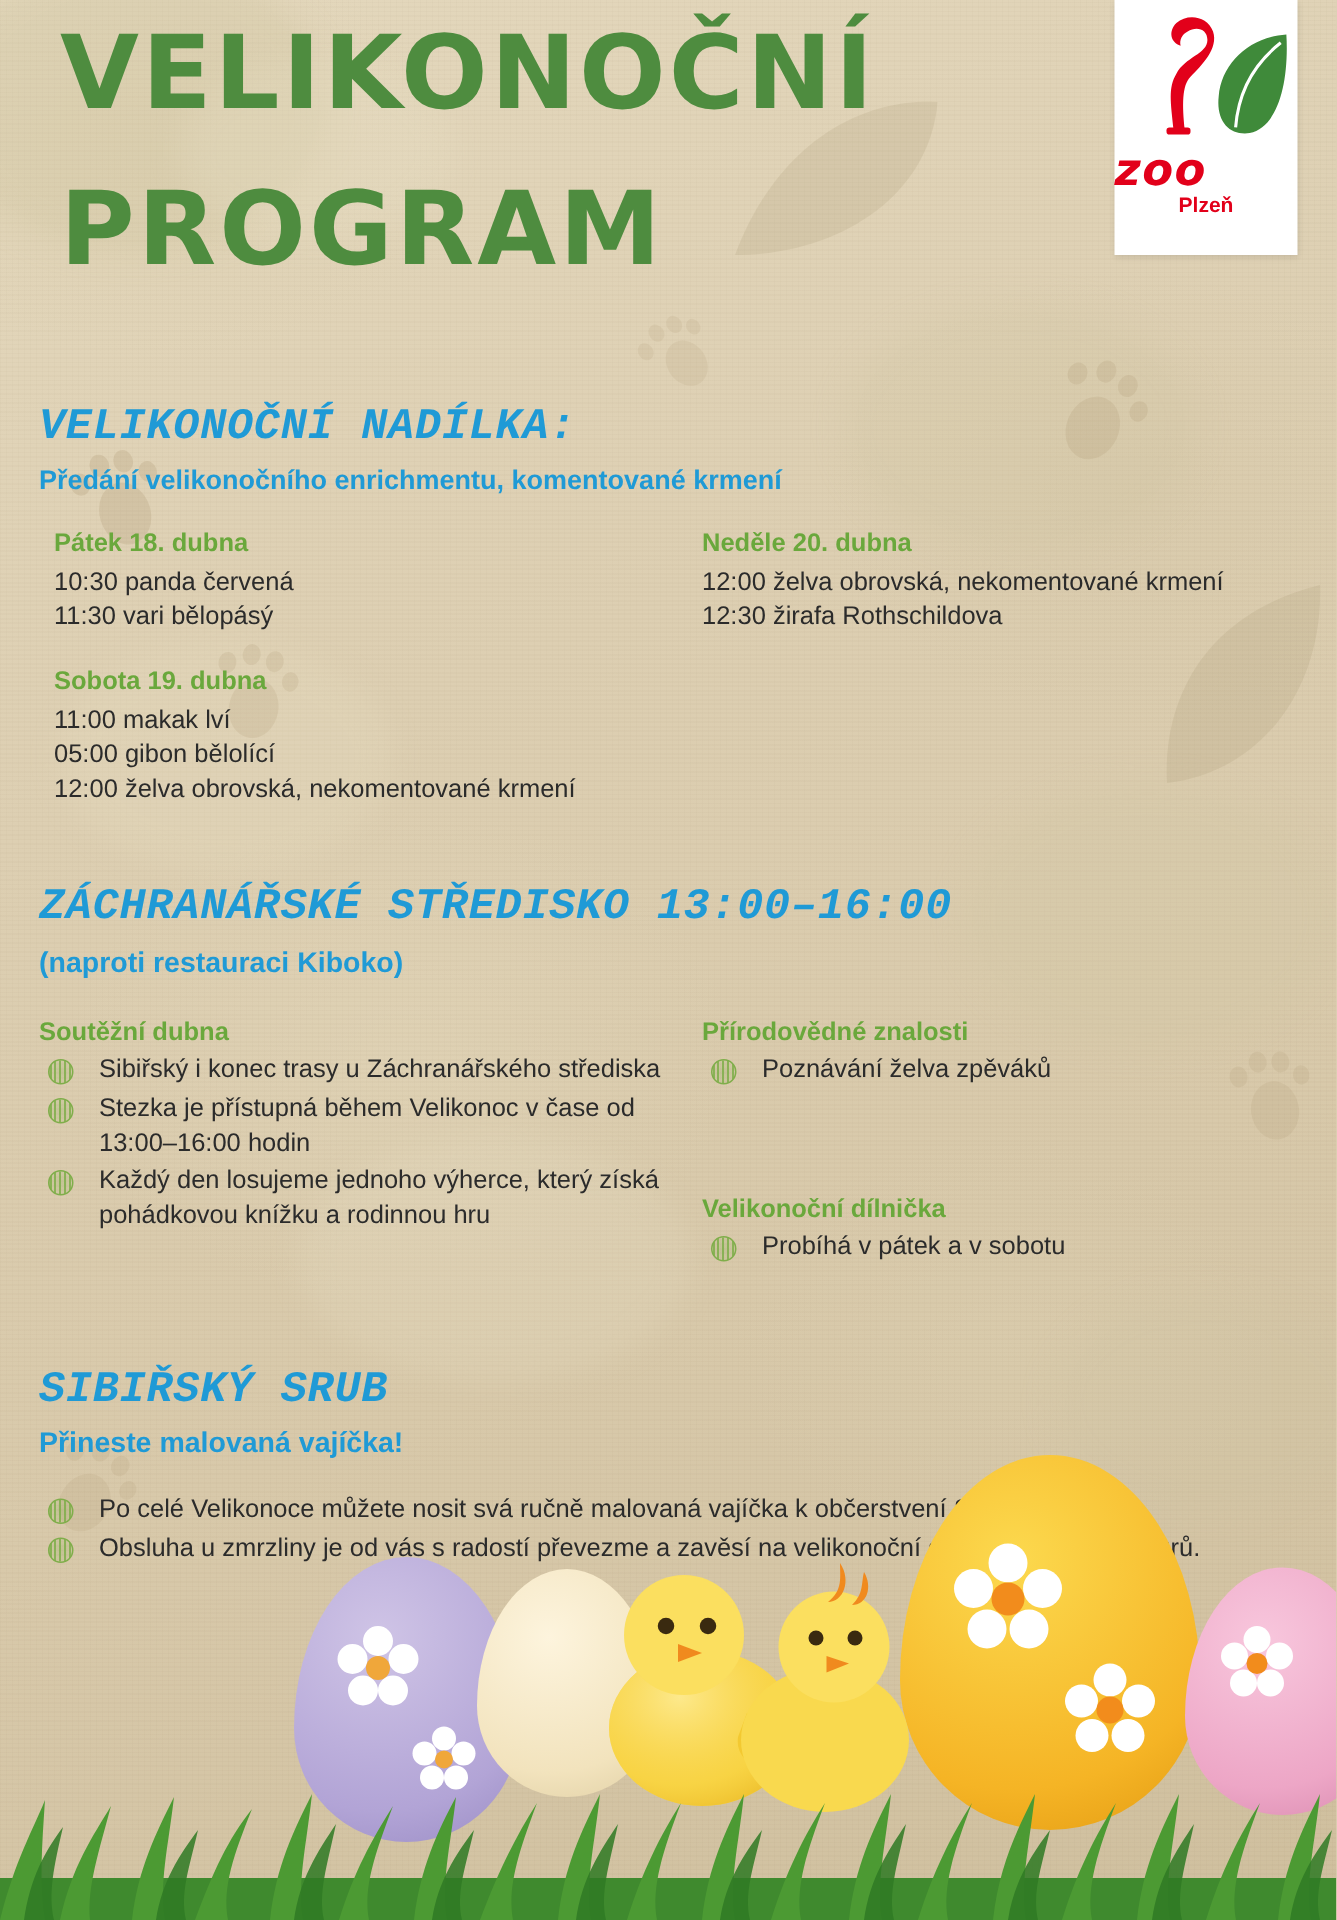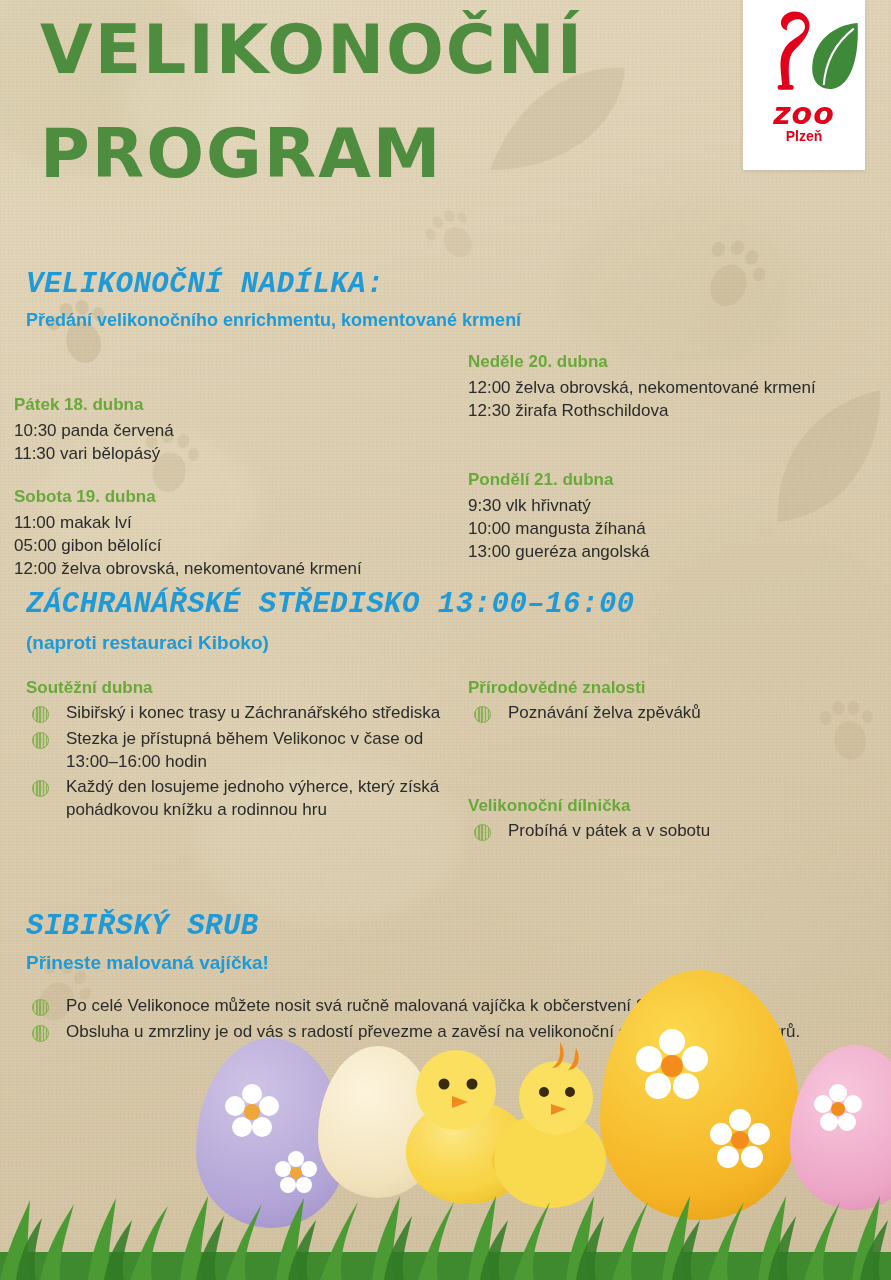--- a/index.html
+++ b/index.html
@@ -70,21 +70,21 @@
   .logo-inner {
     position: relative;
     width: 100%;
     height: 100%;
   }
   .logo-zoo {
     position: absolute;
     left: 0;
     right: 0;
     top: 96px;
-    text-align: center;
+    text-align: left;
     font-family: "DejaVu Sans", sans-serif;
     font-weight: bold;
     font-style: italic;
     font-size: 30px;
     letter-spacing: 1px;
     color: #e2001a;
   }
   .logo-plzen {
     position: absolute;
     left: 0;
@@ -136,21 +136,21 @@
     top: 268px;
     font-size: 29px;
   }
   .sub-nadilka {
     position: absolute;
     left: 26px;
     top: 310px;
     font-size: 18px;
   }
 
-  .day-col-left { position: absolute; left: 14px; width: 430px; margin-top: 43px; }
+  .day-col-left { position: absolute; left: 36px; width: 430px; }
   .day-col-right { position: absolute; left: 468px; width: 420px; }
 
   .day-head {
     font-family: "Liberation Sans", sans-serif;
     font-weight: bold;
     font-size: 17px;
     color: #6aa83c;
     margin-bottom: 4px;
   }
   .day-item {
@@ -335,26 +335,20 @@
       <div class="day-item">05:00 gibon bělolící</div>
       <div class="day-item">12:00 želva obrovská, nekomentované krmení</div>
     </div>
   </div>
 
   <div class="day-col-right" style="top:352px;">
     <div class="day-block">
       <div class="day-head">Neděle 20. dubna</div>
       <div class="day-item">12:00 želva obrovská, nekomentované krmení</div>
       <div class="day-item">12:30 žirafa Rothschildova</div>
-    </div>
-    <div class="day-block" style="margin-top:48px;">
-      <div class="day-head">Pondělí 21. dubna</div>
-      <div class="day-item">9:30 vlk hřivnatý</div>
-      <div class="day-item">10:00 mangusta žíhaná</div>
-      <div class="day-item">13:00 gueréza angolská</div>
     </div>
   </div>
 
   <div class="sec-head h-zachranarske">ZÁCHRANÁŘSKÉ STŘEDISKO 13:00–16:00</div>
   <div class="sec-sub sub-zachranarske">(naproti restauraci Kiboko)</div>
 
   <div style="position:absolute; left:26px; top:678px; width:430px;">
     <div class="sub-head-green">Soutěžní dubna</div>
     <ul class="bullets">
       <li><span class="bul"></span><span>Sibiřský i konec trasy u Záchranářského střediska</span></li>

